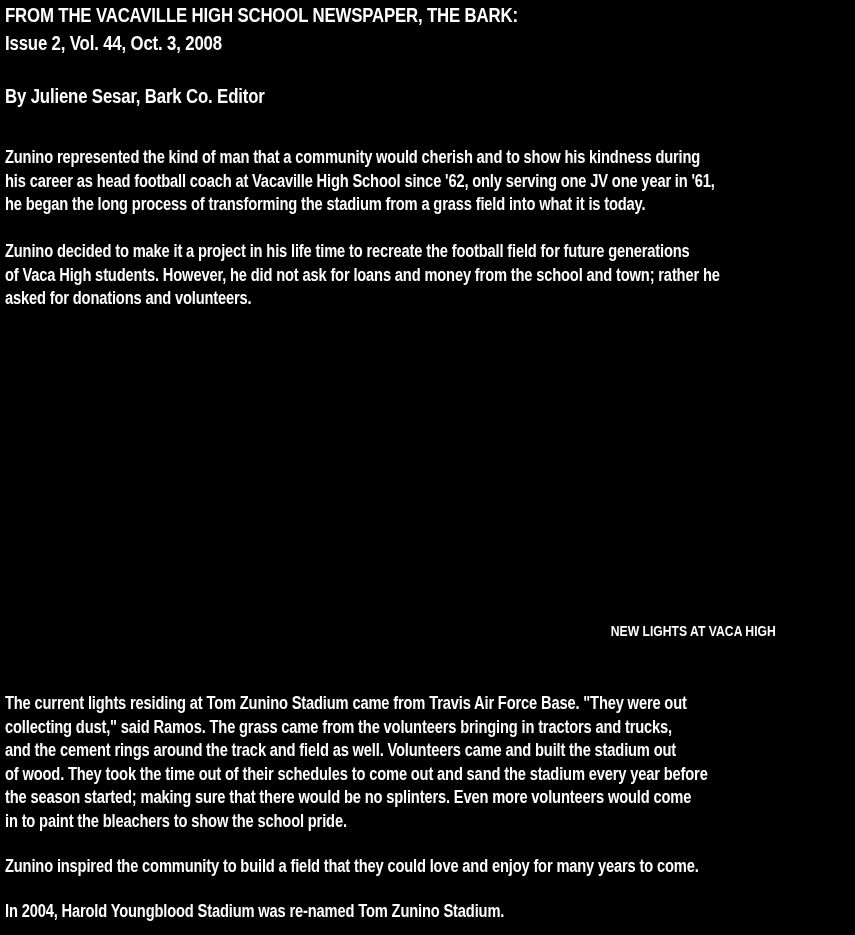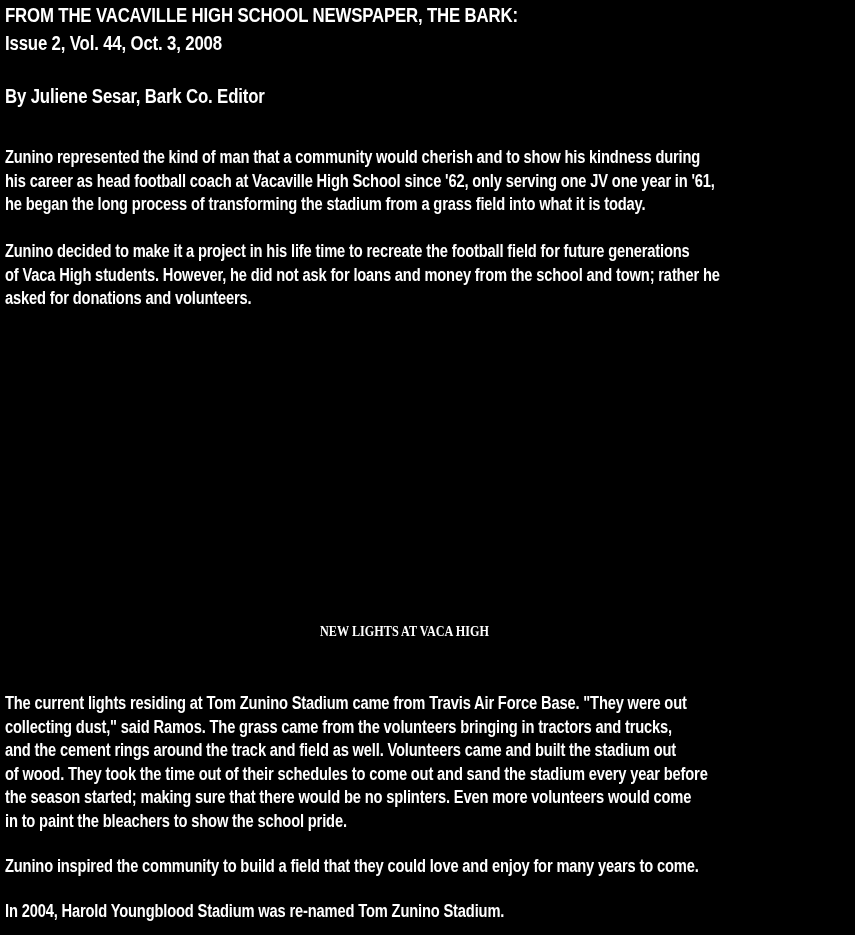--- a/index.html
+++ b/index.html
@@ -51,24 +51,23 @@
 
   .photo-area {
     position: absolute;
     top: 325px; left: 0;
     width: 855px;
     height: 290px;
     background: #000000;
   }
   .caption-wrap {
     position: absolute;
-    top: 622px; left: 8px;
+    top: 622px; left: 0;
     width: 792px;
-    text-align: center;
-    font-family: Liberation Serif, serif;
+    text-align: right;
   }
   .caption {
     display: inline-block;
     font-size: 14.5px;
     line-height: 19px;
     font-weight: bold;
     white-space: pre;
     transform: scaleX(0.84);
     transform-origin: 50% 50%;
   }

